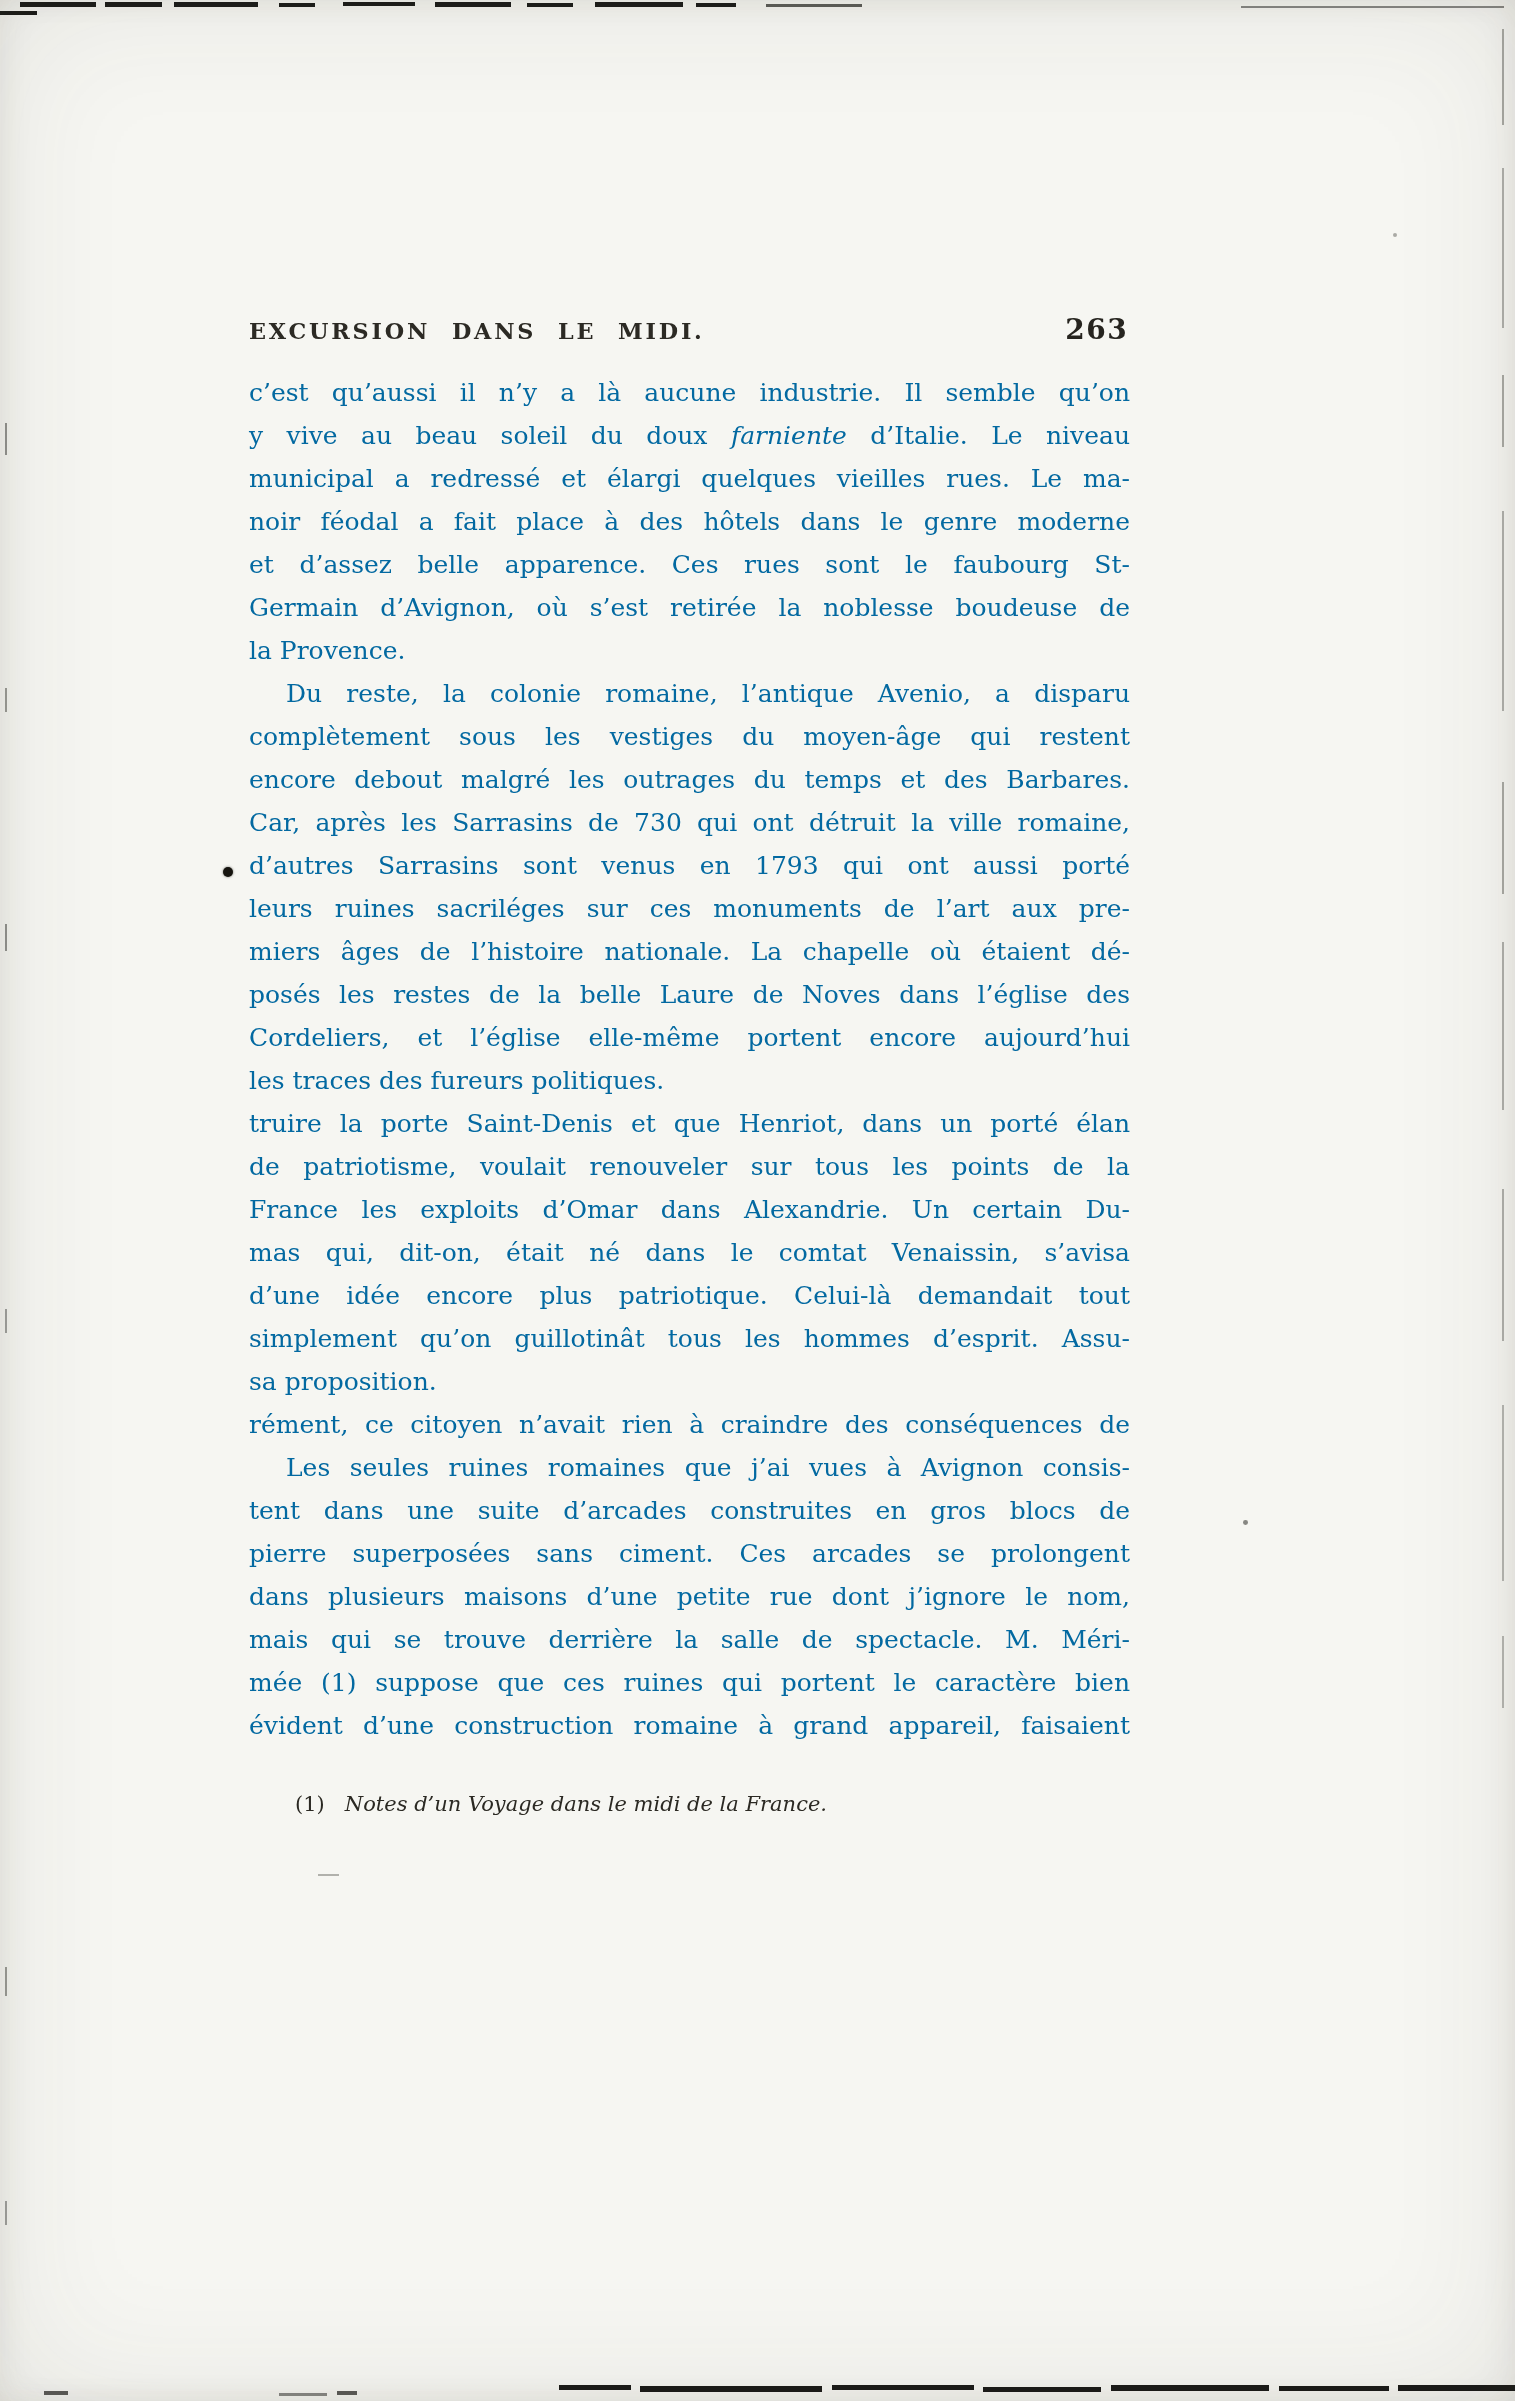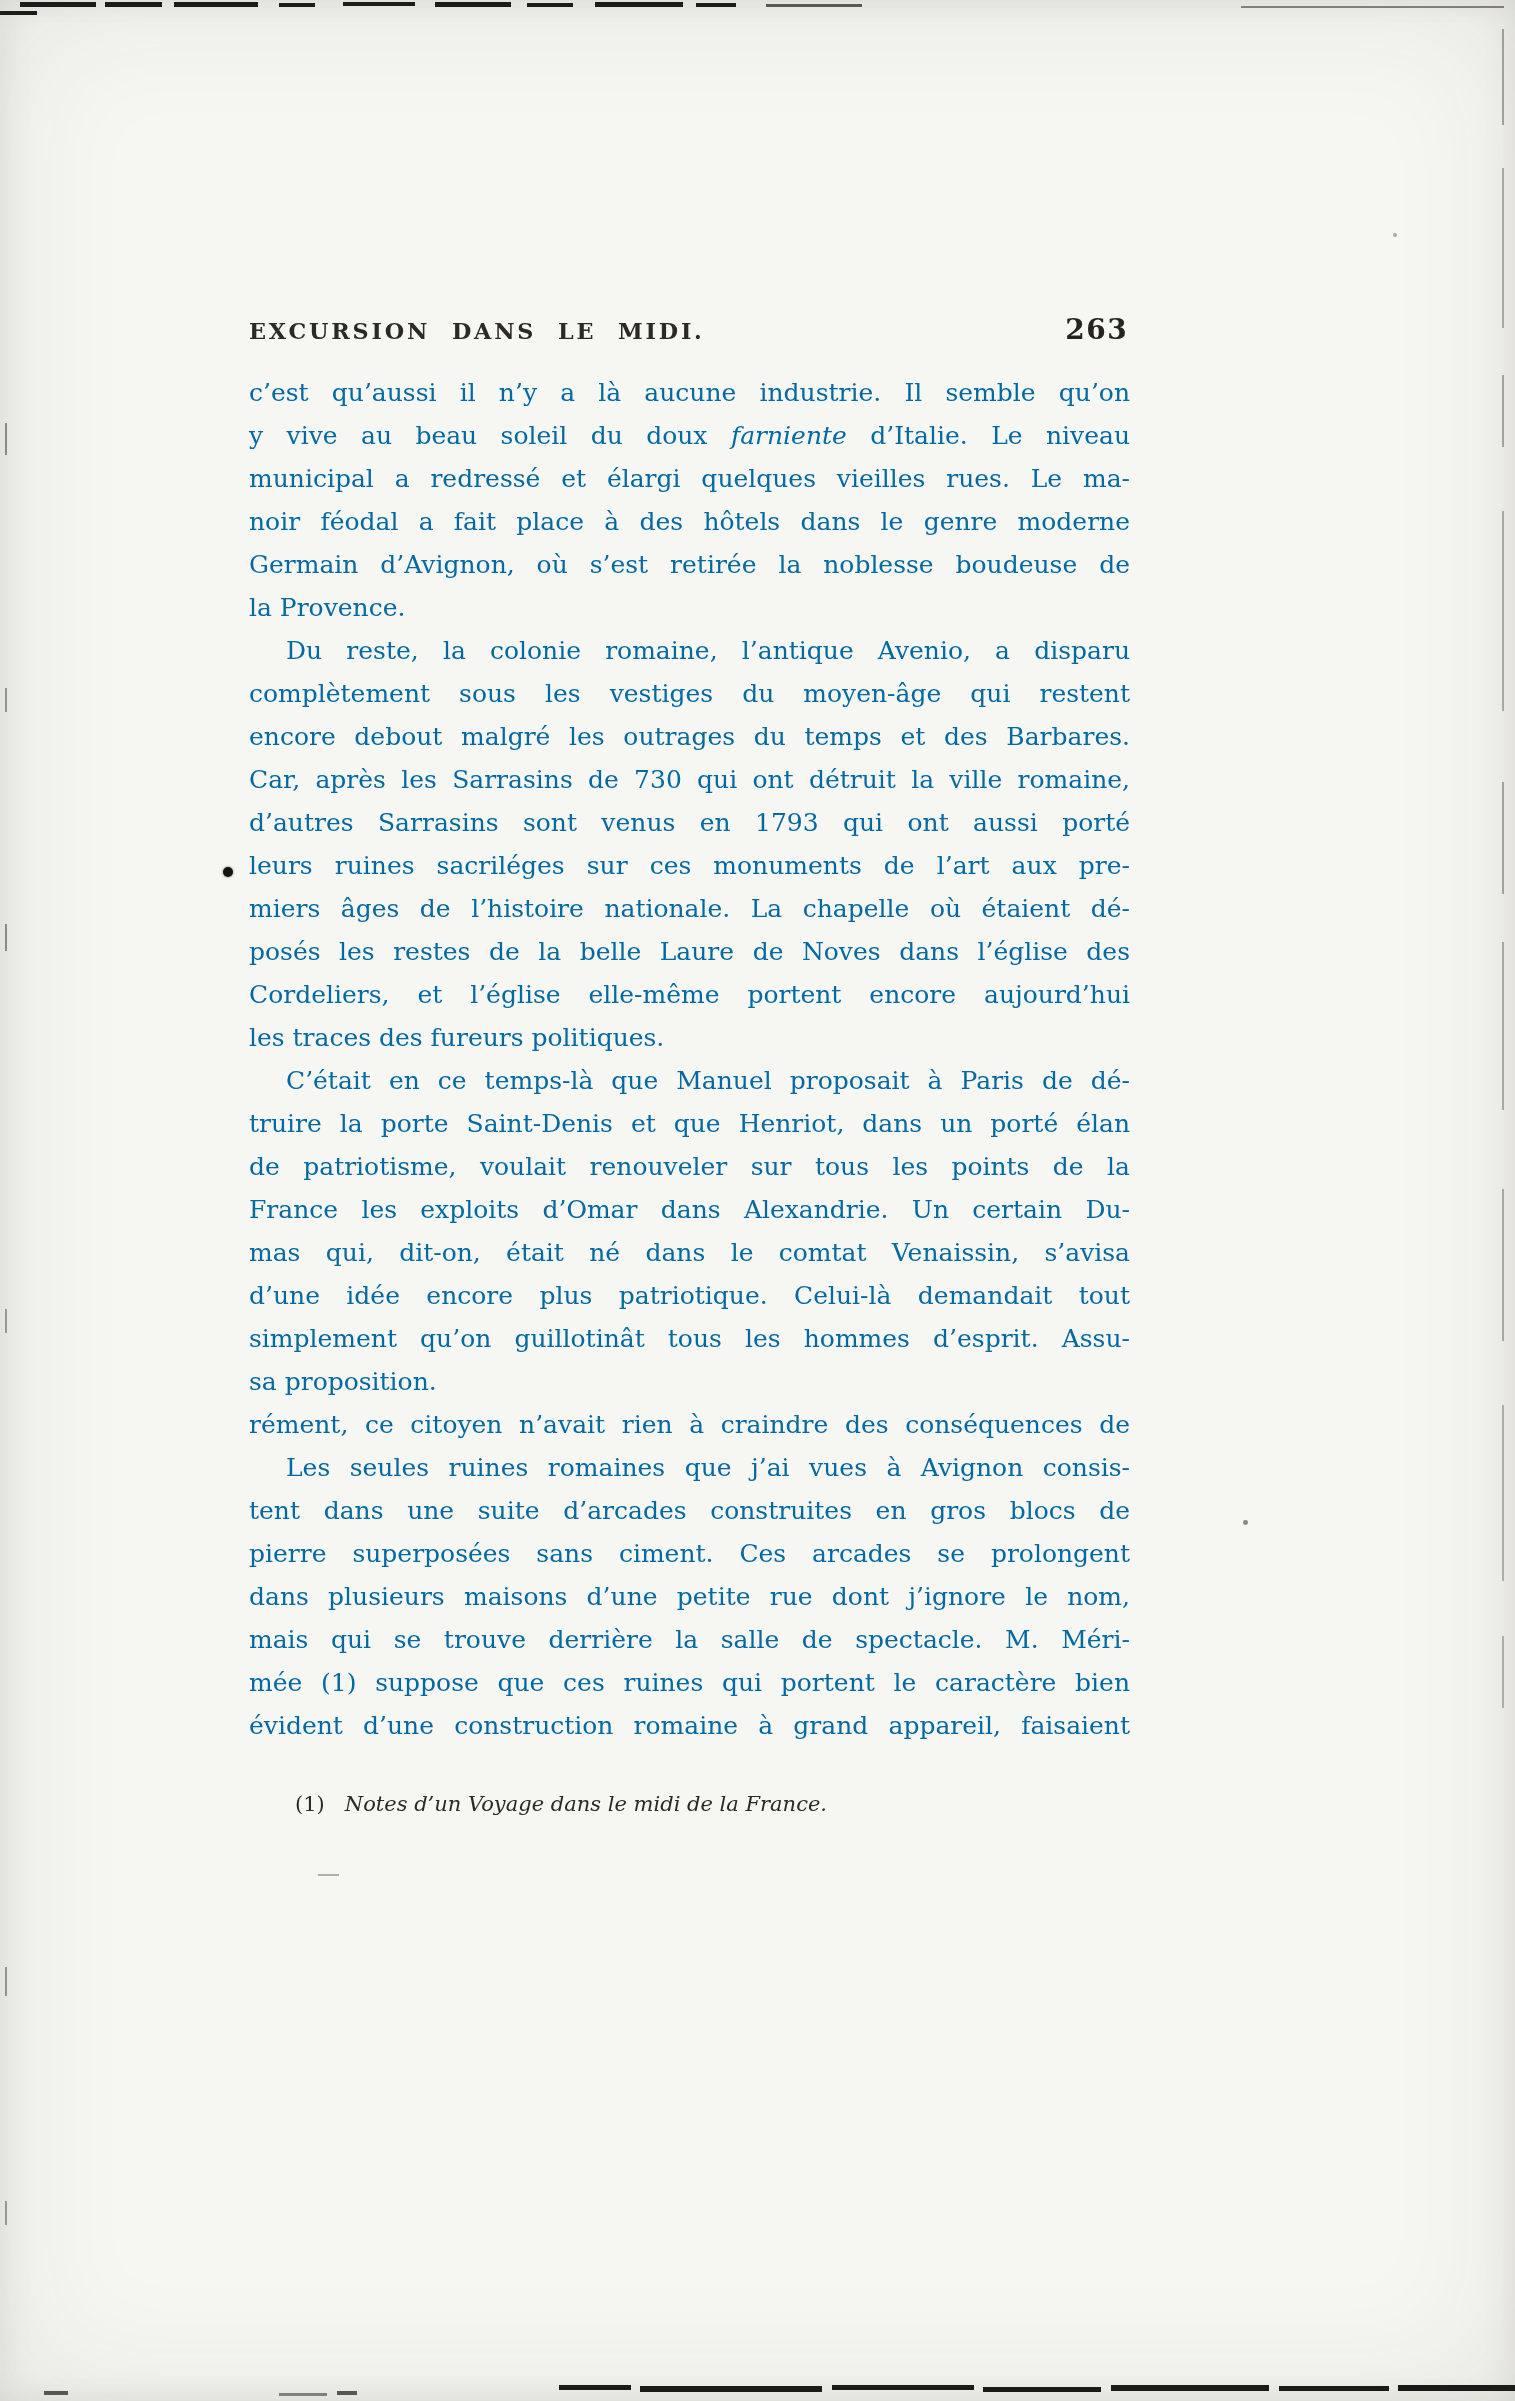--- a/index.html
+++ b/index.html
@@ -56,37 +56,37 @@
   <div class="header-row">
     <div class="header-title">EXCURSION DANS LE MIDI.</div>
     <div class="page-number">263</div>
   </div>
   <div class="body-text">
       <div class="paragraph">
         <div class="line">c’est qu’aussi il n’y a là aucune industrie. Il semble qu’on</div>
         <div class="line">y vive au beau soleil du doux <i>farniente</i> d’Italie. Le niveau</div>
         <div class="line">municipal a redressé et élargi quelques vieilles rues. Le ma-</div>
         <div class="line">noir féodal a fait place à des hôtels dans le genre moderne</div>
+        <div class="line">et d’assez belle apparence. Ces rues sont le faubourg St-</div>
         <div class="line">Germain d’Avignon, où s’est retirée la noblesse boudeuse de</div>
         <div class="line endline">la Provence.</div>
       </div>
       <div class="paragraph">
         <div class="line indent">Du reste, la colonie romaine, l’antique Avenio, a disparu</div>
         <div class="line">complètement sous les vestiges du moyen-âge qui restent</div>
         <div class="line">encore debout malgré les outrages du temps et des Barbares.</div>
         <div class="line">Car, après les Sarrasins de 730 qui ont détruit la ville romaine,</div>
         <div class="line">d’autres Sarrasins sont venus en 1793 qui ont aussi porté</div>
         <div class="line">leurs ruines sacriléges sur ces monuments de l’art aux pre-</div>
         <div class="line">miers âges de l’histoire nationale. La chapelle où étaient dé-</div>
         <div class="line">posés les restes de la belle Laure de Noves dans l’église des</div>
         <div class="line">Cordeliers, et l’église elle-même portent encore aujourd’hui</div>
         <div class="line endline">les traces des fureurs politiques.</div>
       </div>
       <div class="paragraph">
-        <div class="line indent">C’était en ce temps-là que Manuel proposait à Paris de dé-</div>
         <div class="line">truire la porte Saint-Denis et que Henriot, dans un porté élan</div>
         <div class="line">de patriotisme, voulait renouveler sur tous les points de la</div>
         <div class="line">France les exploits d’Omar dans Alexandrie. Un certain Du-</div>
         <div class="line">mas qui, dit-on, était né dans le comtat Venaissin, s’avisa</div>
         <div class="line">d’une idée encore plus patriotique. Celui-là demandait tout</div>
         <div class="line">simplement qu’on guillotinât tous les hommes d’esprit. Assu-</div>
         <div class="line endline">sa proposition.</div>
         <div class="line">rément, ce citoyen n’avait rien à craindre des conséquences de</div>
       </div>
       <div class="paragraph">

